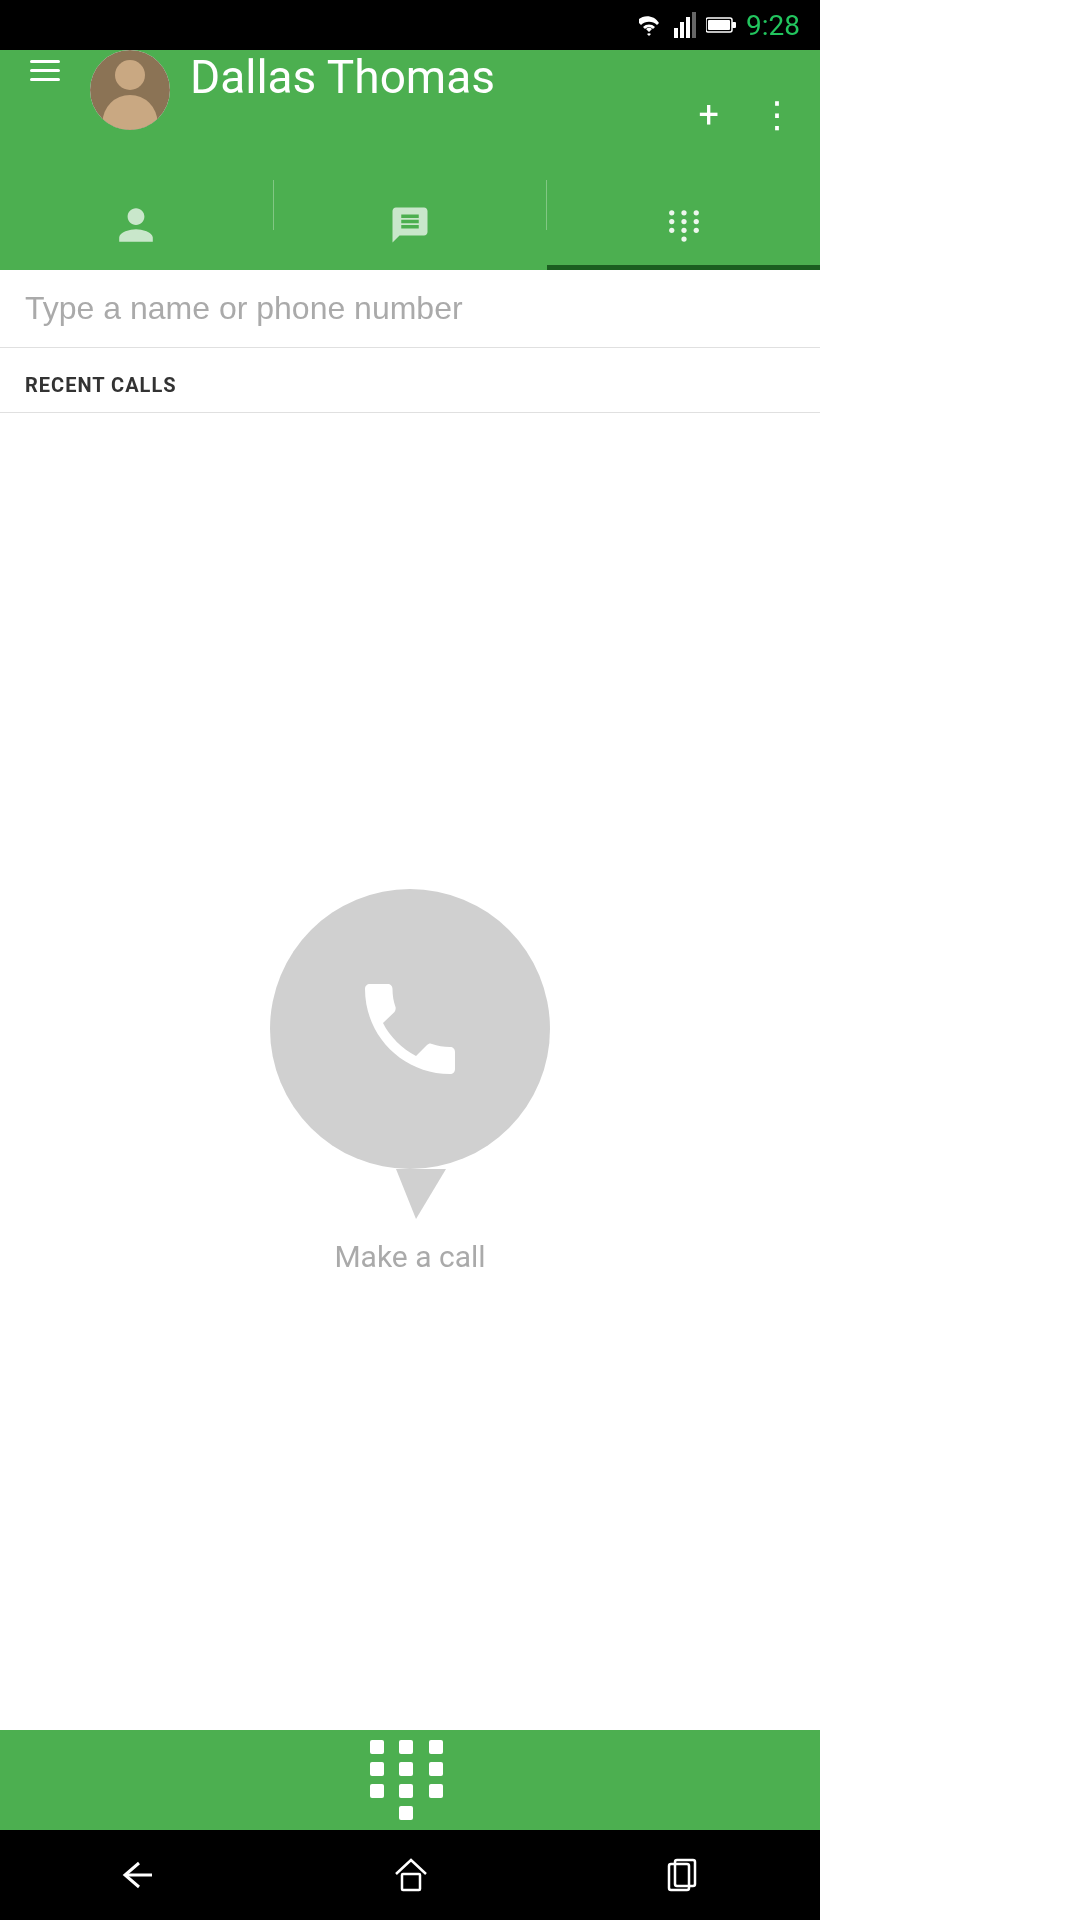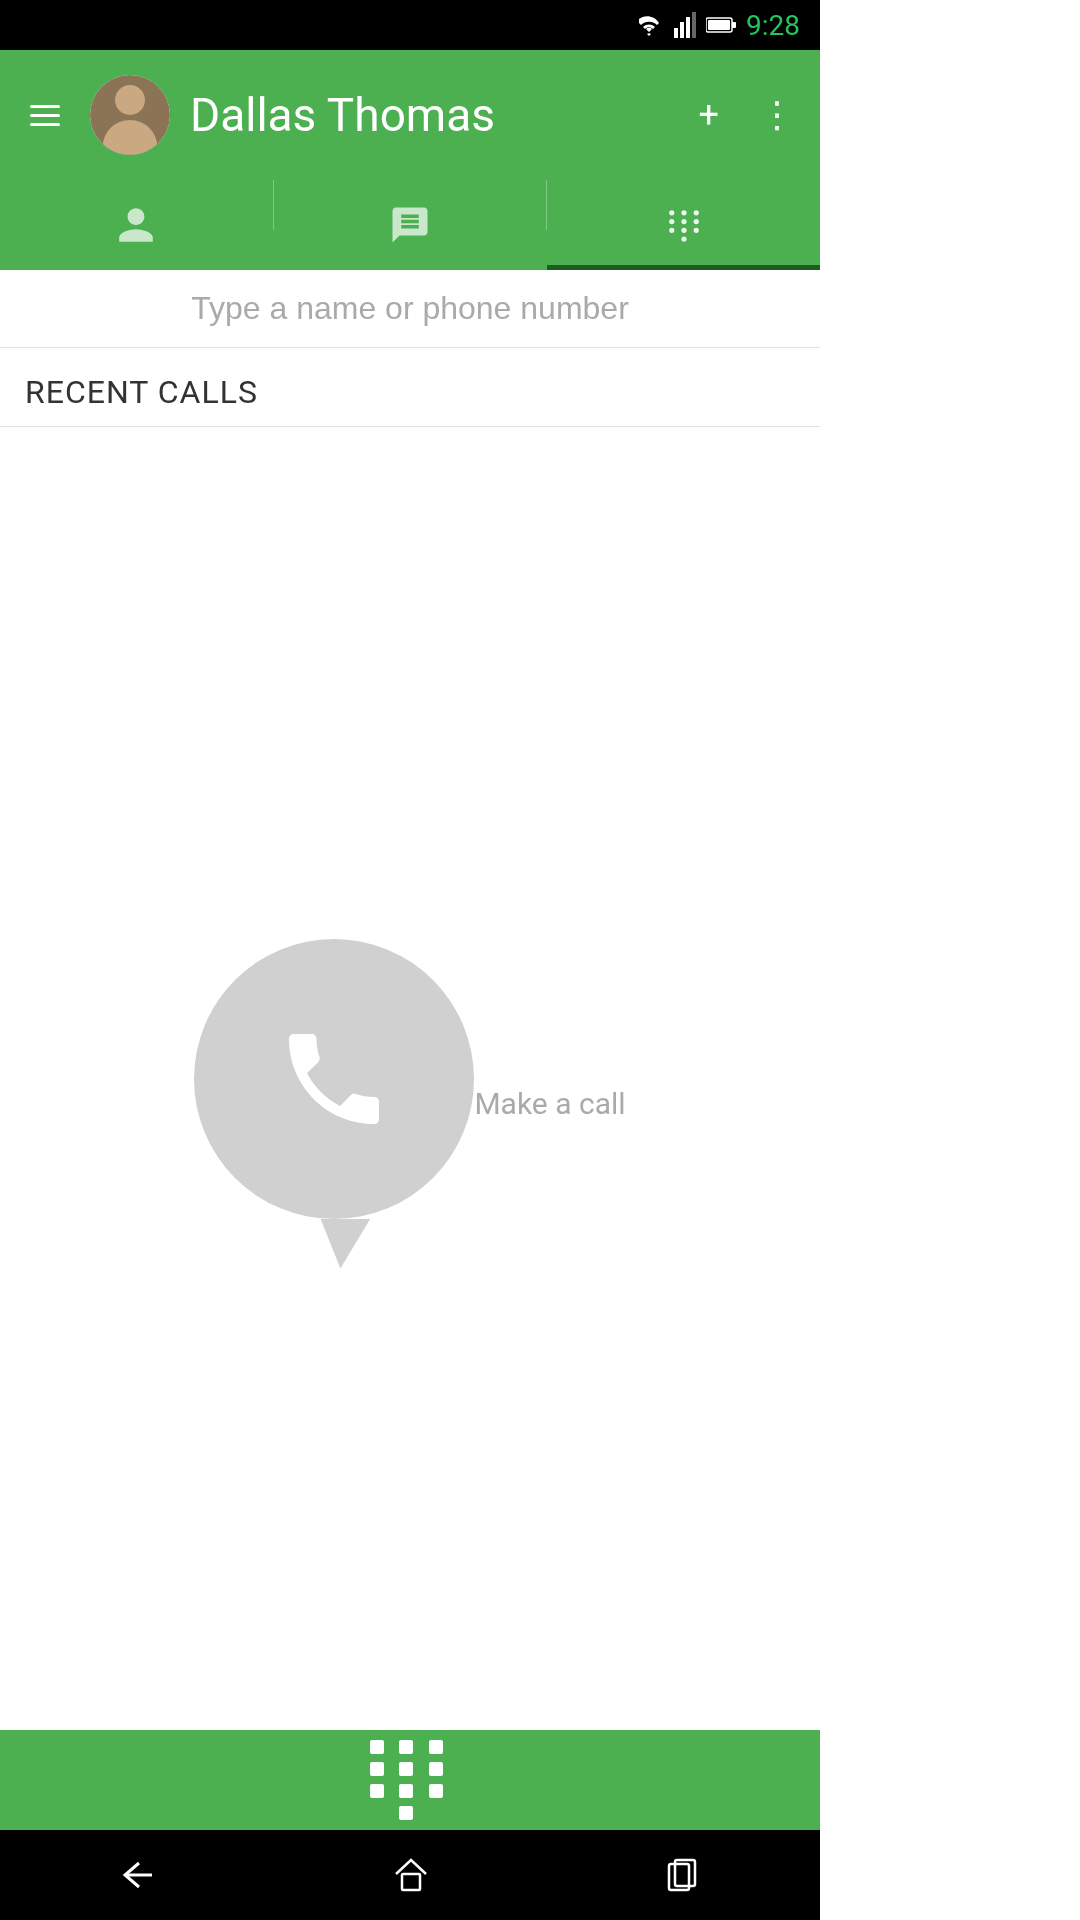--- a/index.html
+++ b/index.html
@@ -40,21 +40,20 @@
       font-size: 28px;
       font-weight: 400;
     }
 
     
     .toolbar {
       width: 100%;
       height: 130px;
       background: #4CAF50;
       display: flex;
-      align-items: center;
       padding: 0 20px;
       gap: 20px;
     }
 
     .menu-icon {
       color: white;
       font-size: 30px;
       cursor: pointer;
       display: flex;
       flex-direction: column;
@@ -182,46 +181,45 @@
       border-bottom: 1px solid #e0e0e0;
     }
 
     .search-input {
       width: 100%;
       border: none;
       outline: none;
       font-size: 32px;
       color: #ec4899;
       background: transparent;
-      text-align: center;
     }
 
     .search-input::placeholder {
       color: #aaa;
     }
 
     
     .recent-calls-section {
       width: 100%;
       padding: 25px 25px 15px 25px;
       border-bottom: 1px solid #e0e0e0;
     }
 
     .recent-calls-title {
-      font-size: 32px;
-      font-weight: 400;
+      font-size: 20px;
+      font-weight: 700;
       color: #333;
       letter-spacing: 1px;
     }
 
     
     .empty-state {
       width: 100%;
       display: flex;
-      flex-direction: row;
+      flex-direction: column;
       align-items: center;
       justify-content: center;
       padding: 100px 0;
       flex: 1;
     }
 
     .phone-speech-bubble {
       width: 280px;
       height: 320px;
       position: relative;

